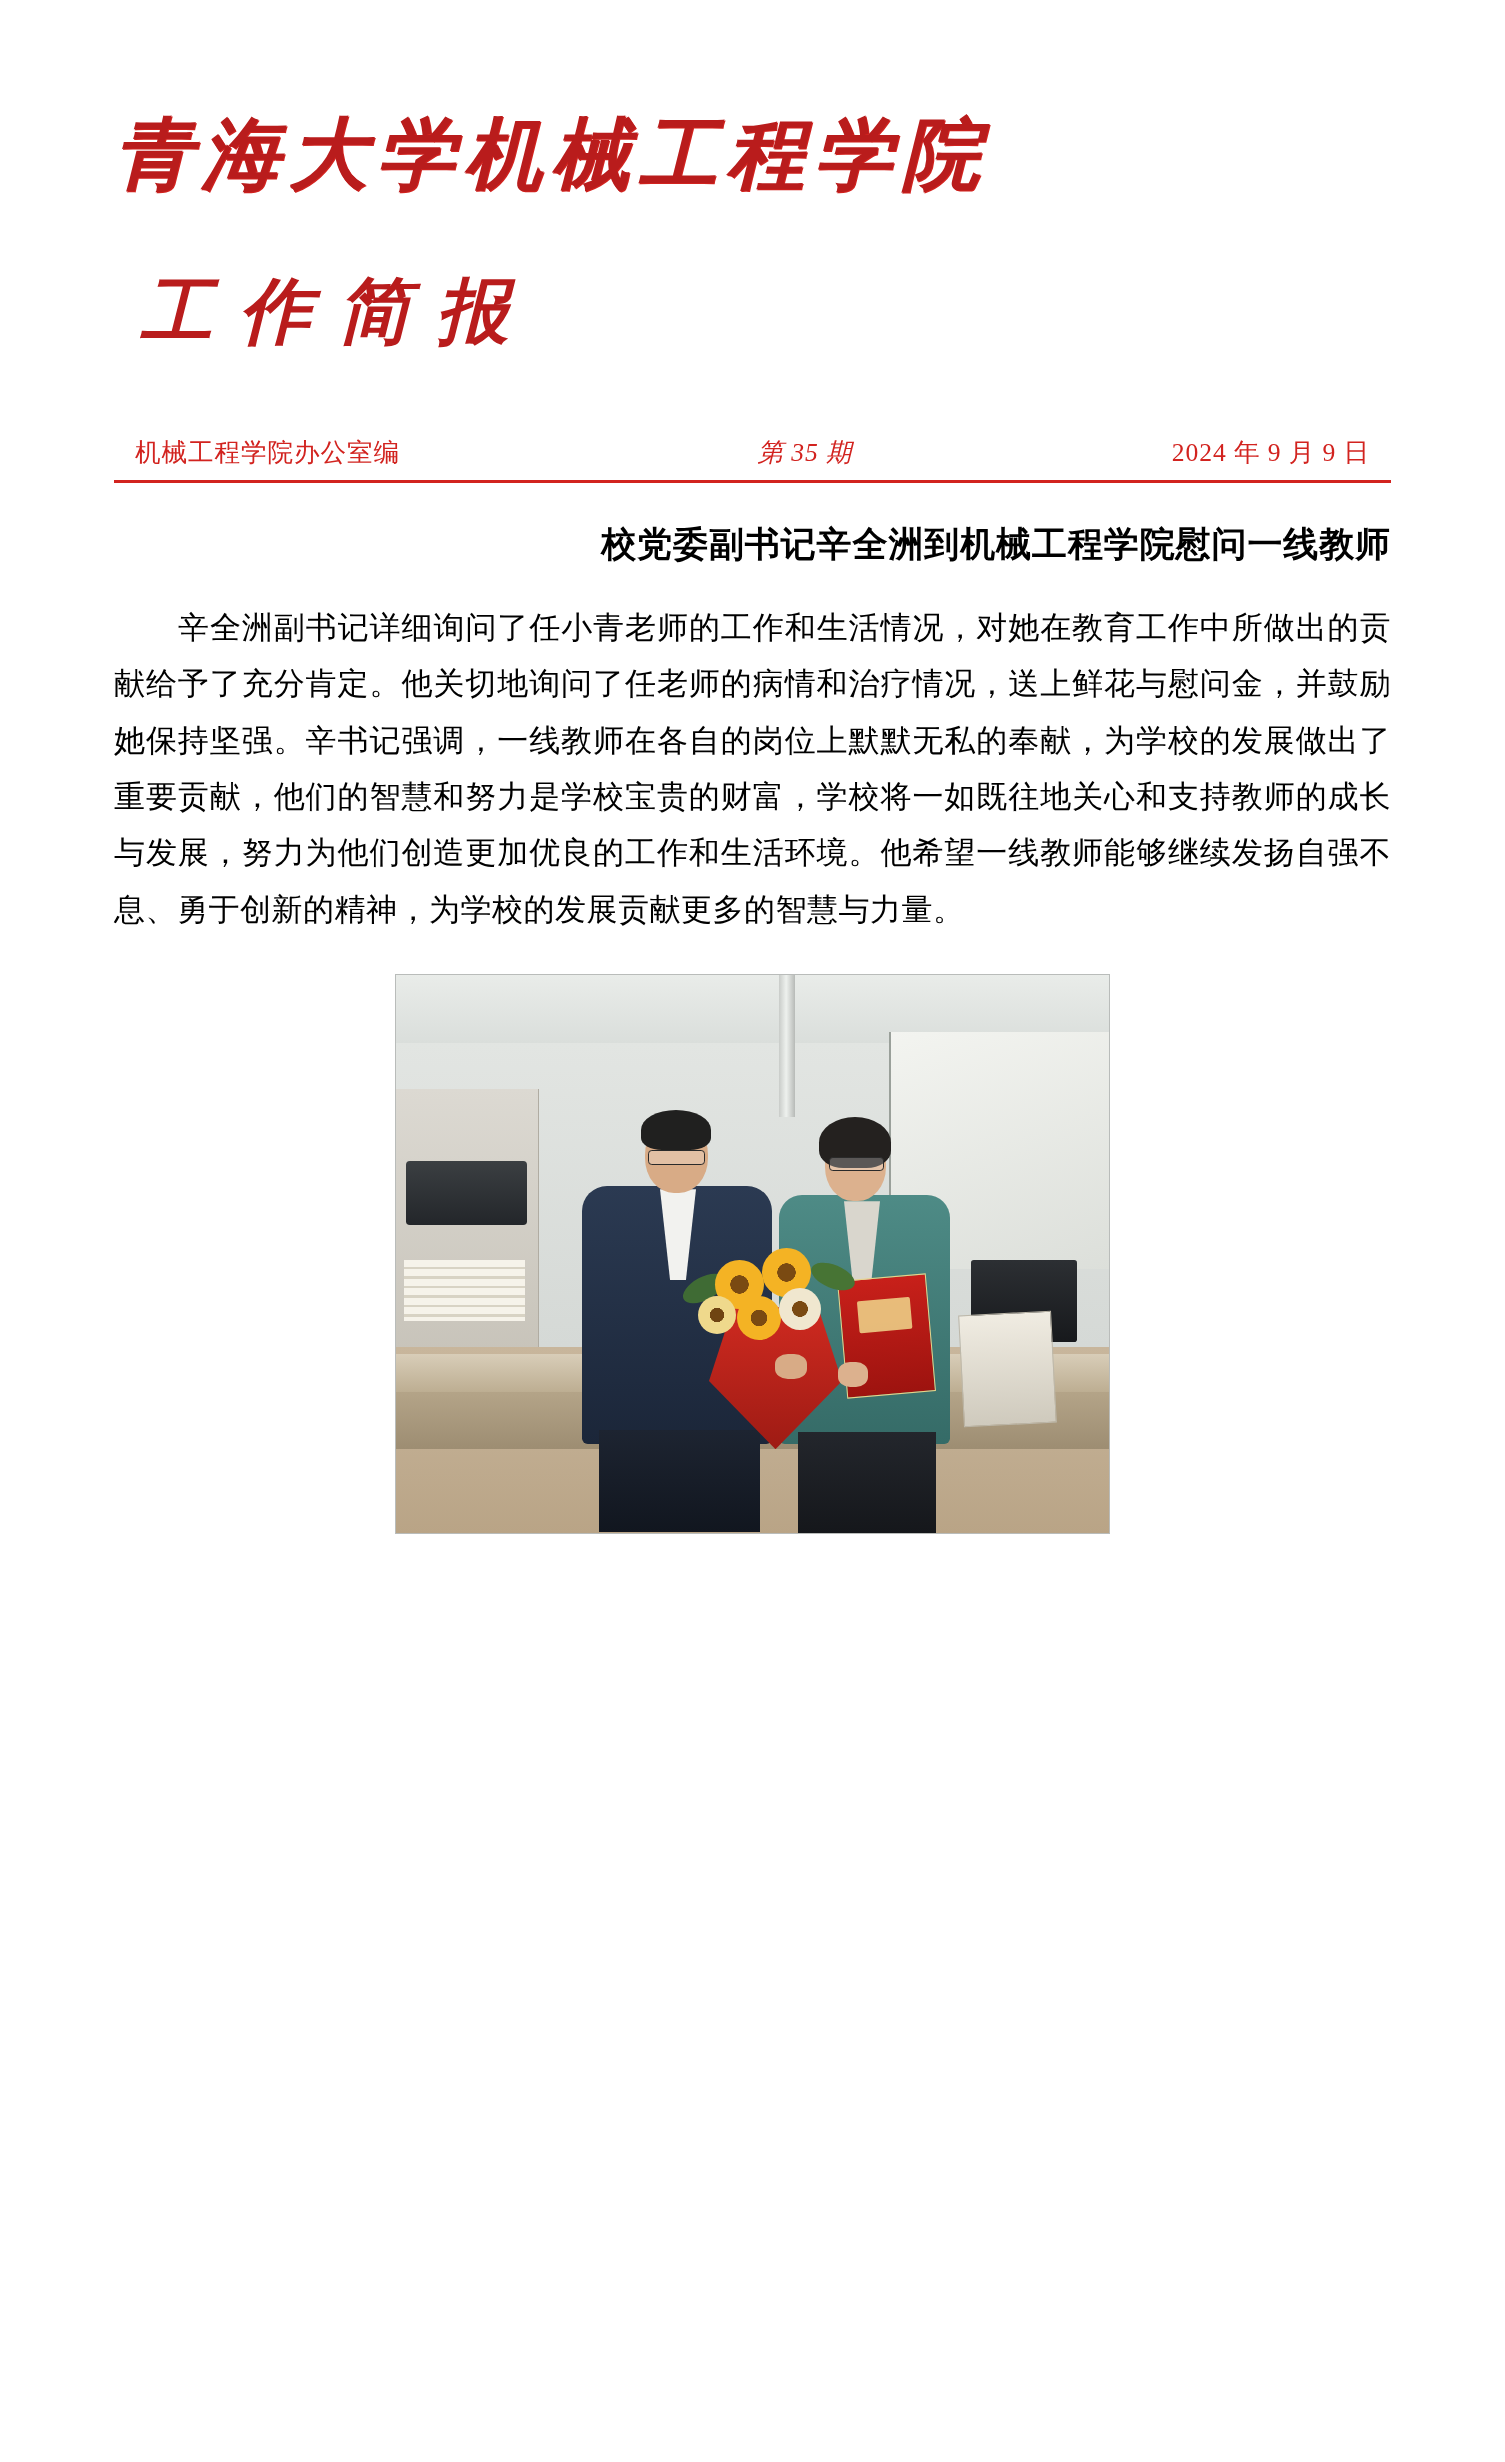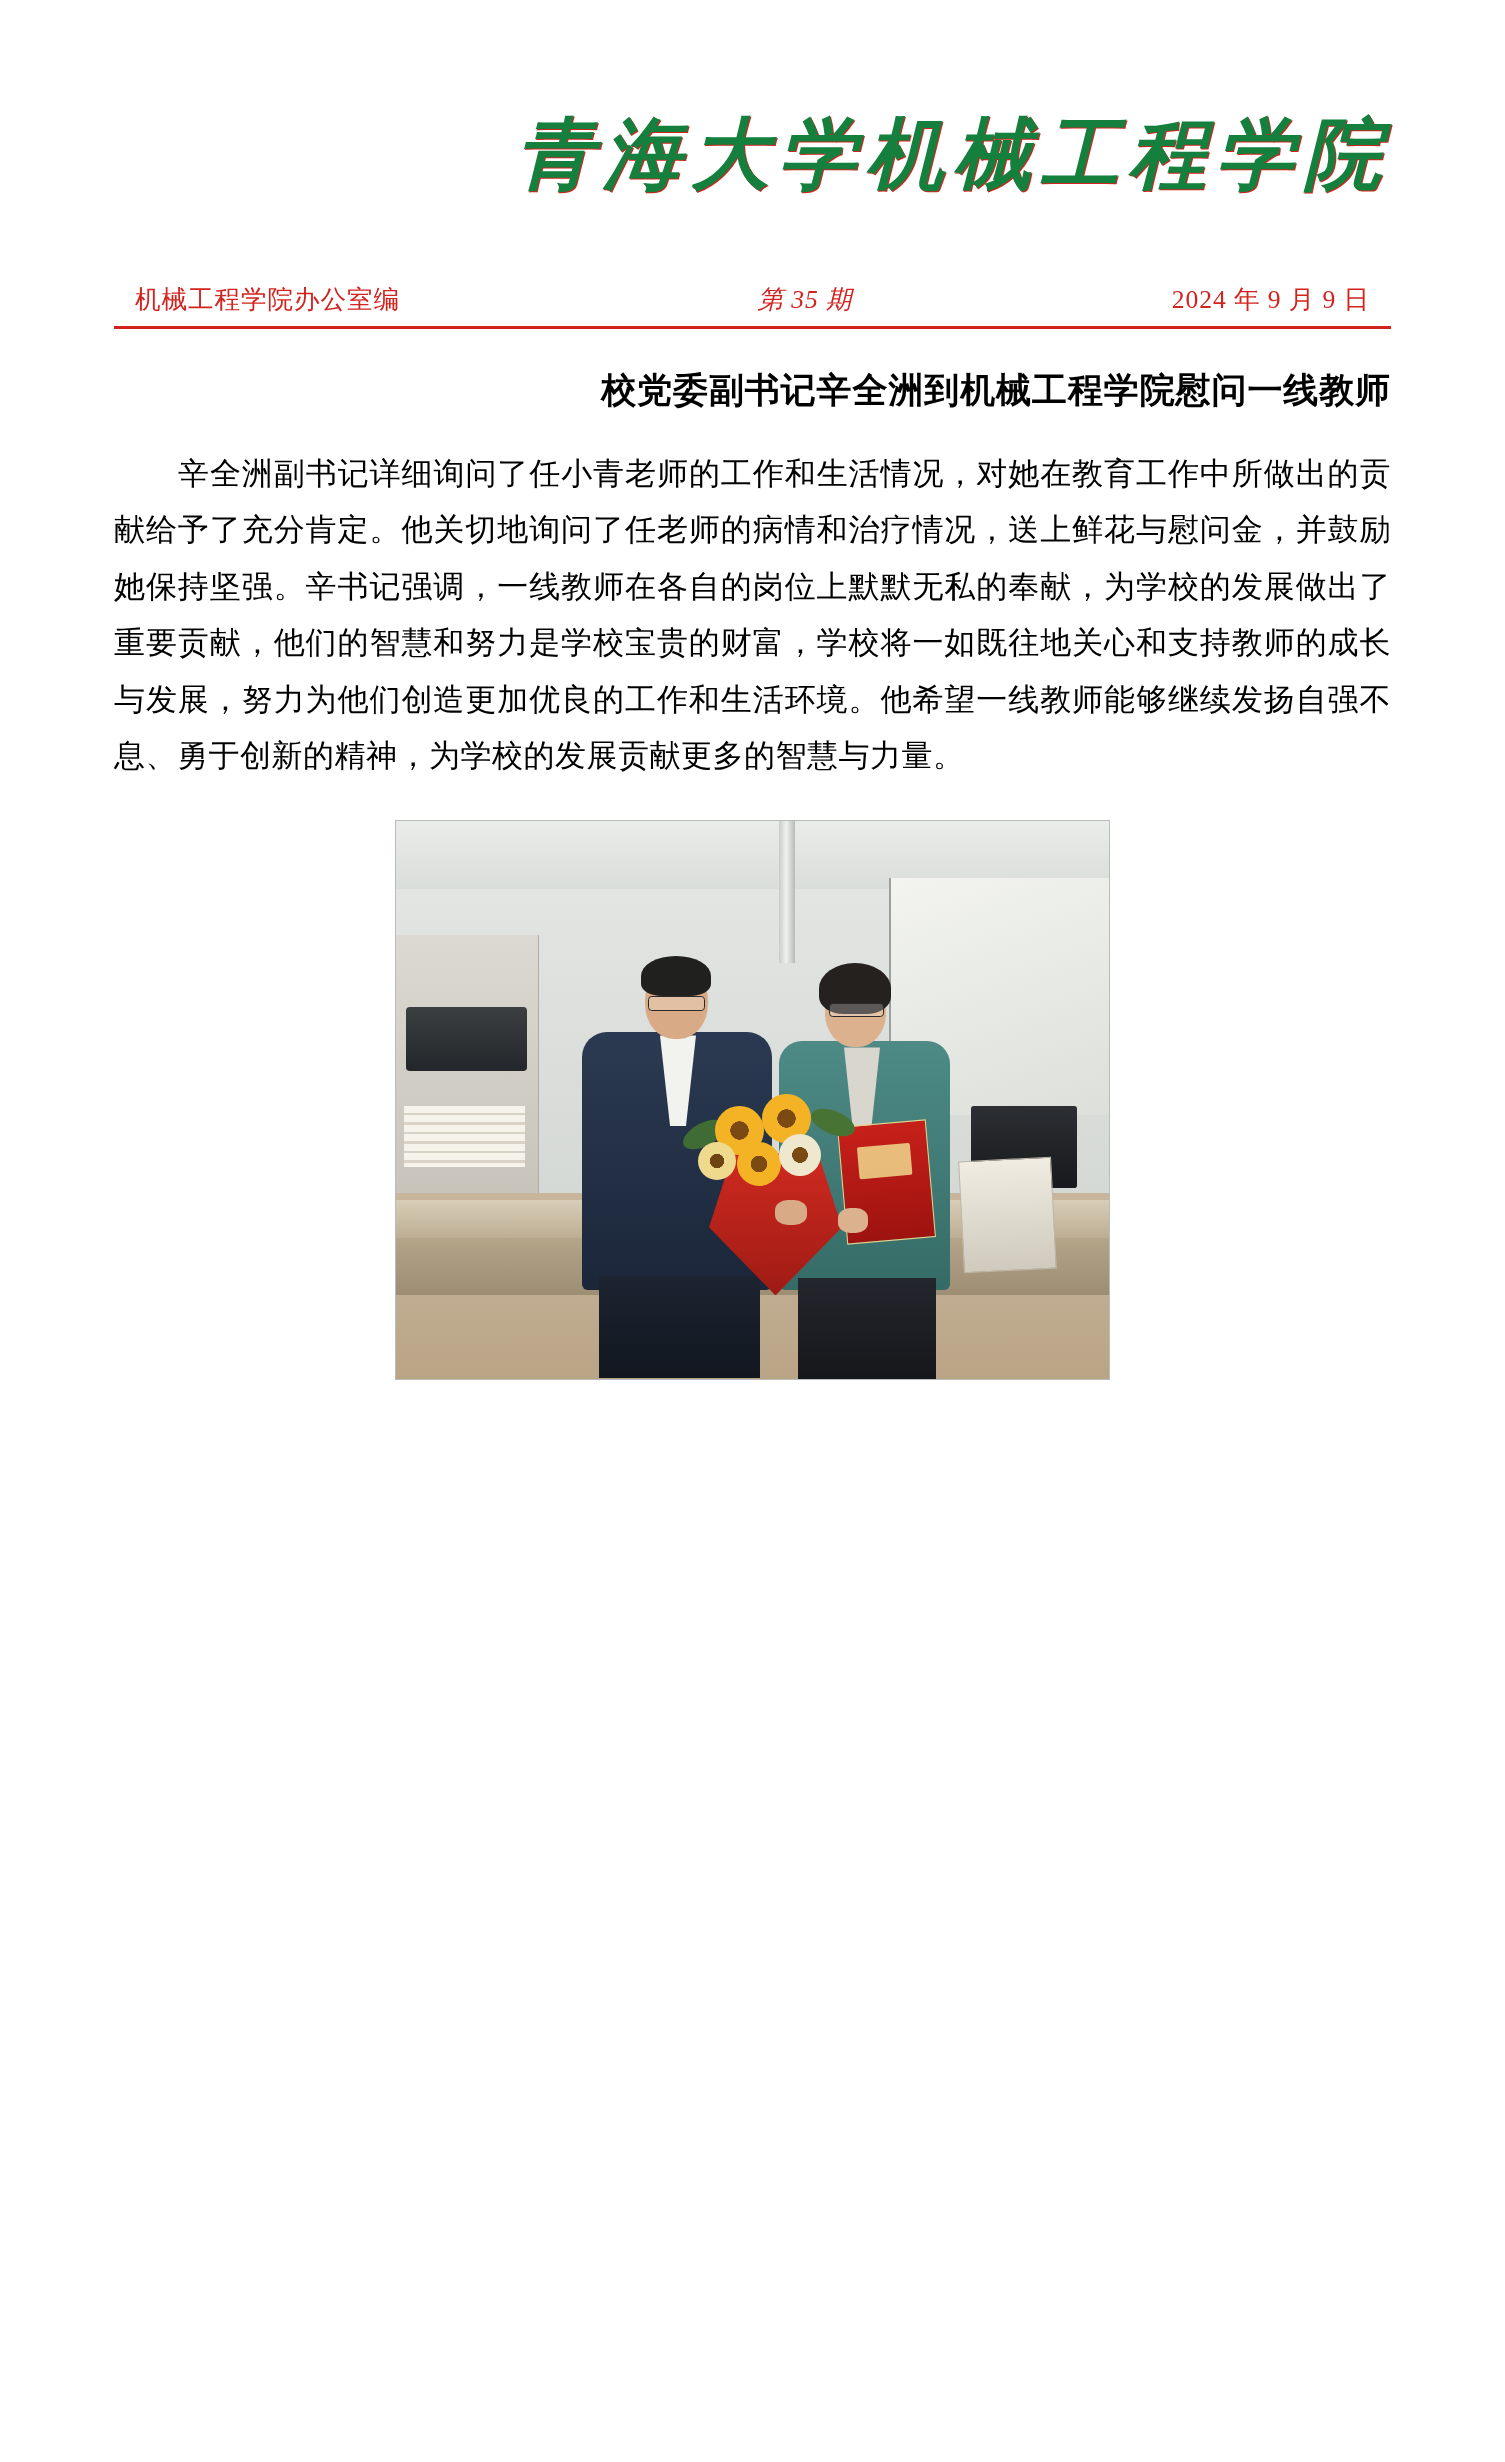--- a/index.html
+++ b/index.html
@@ -16,22 +16,22 @@
   .page {
     width: 1505px;
     min-height: 2462px;
     box-sizing: border-box;
     padding: 57px 114px 38px 114px;
     position: relative;
   }
 
   
   .masthead {
-    text-align: right;
-    color: #15803d;
+    text-align: left;
+    color: #b91c1c;
   }
   .masthead-line1 {
     font-family: "DejaVu Serif", "Liberation Serif", serif;
     font-weight: bold;
     font-style: italic;
     font-size: 78px;
     letter-spacing: 9.5px;
     line-height: 1.15;
     margin-top: 52px;
     text-shadow: 0.9px 0.9px 0 #d2231f;
@@ -268,20 +268,21 @@
   
   .footer-text { margin-top: 25px; }
 </style>
 </head>
 <body>
 
 <div class="page">
 
   <div class="masthead">
     <div class="masthead-line1">青海大学机械工程学院</div>
+    <div class="masthead-line2">工作简报</div>
   </div>
 
   <div class="issue-bar">
     <span class="editor">机械工程学院办公室编</span>
     <span class="issue-no">第 35 期</span>
     <span class="issue-date">2024 年 9 月 9 日</span>
   </div>
   <div class="red-rule"></div>
 
   <div class="headline">校党委副书记辛全洲到机械工程学院慰问一线教师</div>

